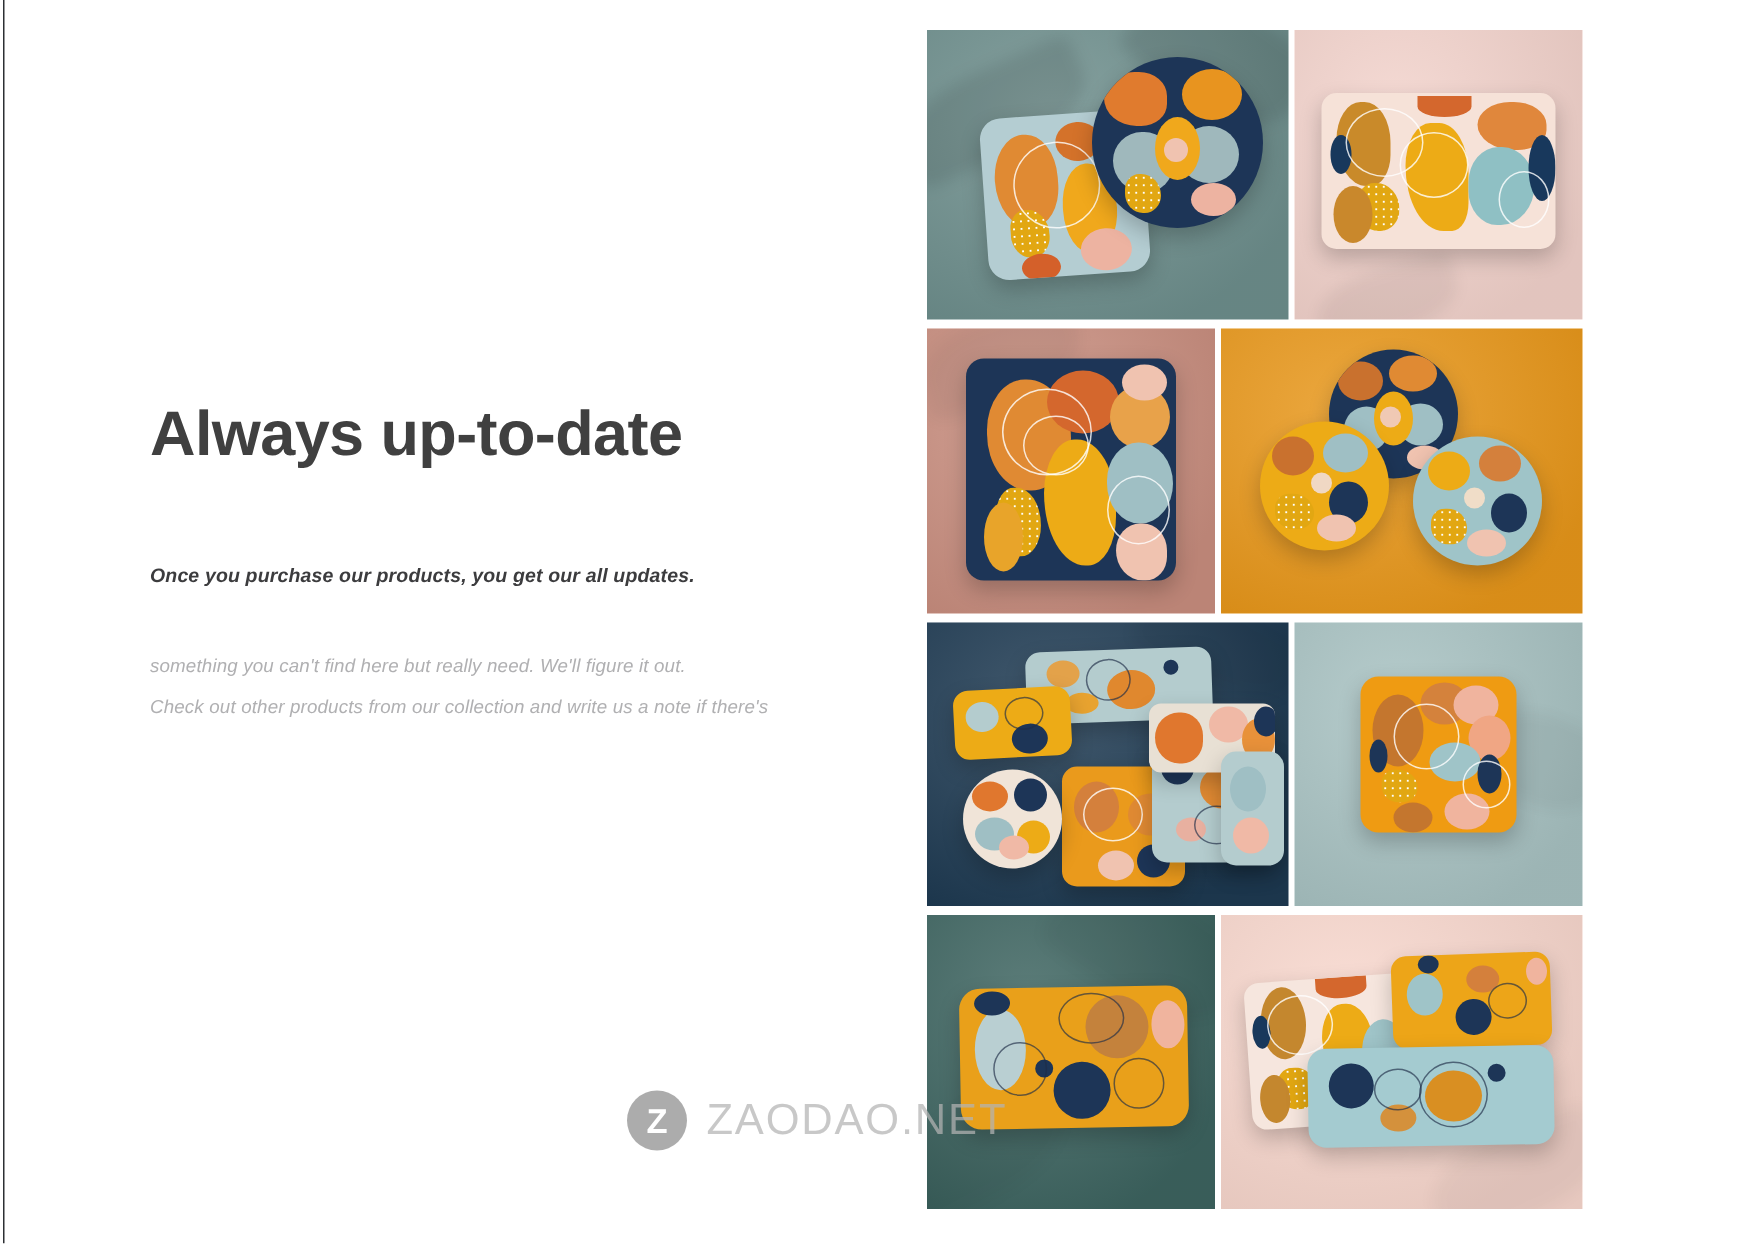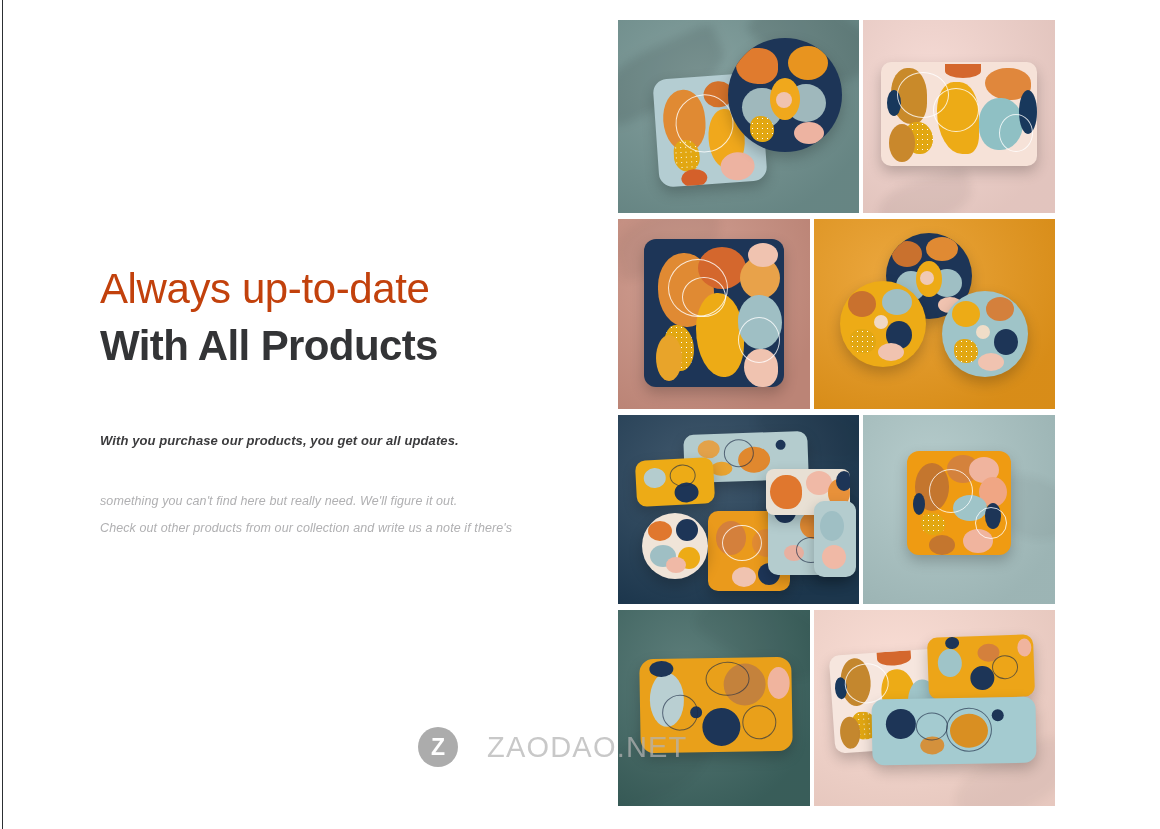--- a/index.html
+++ b/index.html
@@ -12,21 +12,21 @@
   }
   .page-edge {
     position:absolute; left:2px; top:0; width:1px; height:829px;
     background:#2c2f33;
   }
 
   
   .copy { position:absolute; left:100px; top:264px; width:470px; }
 
   .headline-light {
-    font-size:42px; font-weight:400; color:#c2410c;
+    font-size:42px; font-weight:700; color:#404040;
     letter-spacing:-0.4px; line-height:1.18; white-space:nowrap;
   }
   .headline-bold {
     font-size:42px; font-weight:700; color:#333436;
     letter-spacing:-0.6px; line-height:1.22; margin-top:6px; white-space:nowrap;
   }
 
   .lede { margin-top:60px; }
   .lede-line {
     font-style:italic; font-size:12.5px; color:#a9a9ab;
@@ -99,34 +99,33 @@
     background:#8d8d8d; color:#ffffff;
     display:flex; align-items:center; justify-content:center;
     font-size:23px; font-weight:700; font-family:"Liberation Sans", sans-serif;
   }
   .wm-cn {
     font-size:29px; font-weight:600; color:#9b9b9b;
     letter-spacing:2px; font-family:"DejaVu Sans", sans-serif;
   }
   .wm-en {
     font-size:29px; font-weight:500; color:#b4b4b4;
-    letter-spacing:1.2px; margin-left:16px;
+    letter-spacing:1.2px; margin-left:0;
   }
 </style>
 </head>
 <body style="background: rgb(255, 255, 255);">
 
 <div class="page-edge" style="background: rgb(44, 47, 51);"></div>
 
 <div class="copy">
   <div class="headline-light">Always up-to-date</div>
-  <div class="headline-bold">With All Products</div>
 
   <div class="lede">
-    <div class="lede-line strong">With you purchase our products, you get our all updates.</div>
+    <div class="lede-line strong">Once you purchase our products, you get our all updates.</div>
   </div>
 
   <div class="outro">
     <p>something you can't find here but really need. We'll figure it out.</p>
     <p>Check out other products from our collection and write us a note if there's</p>
   </div>
 </div>
 
 <div class="mosaic">
 

